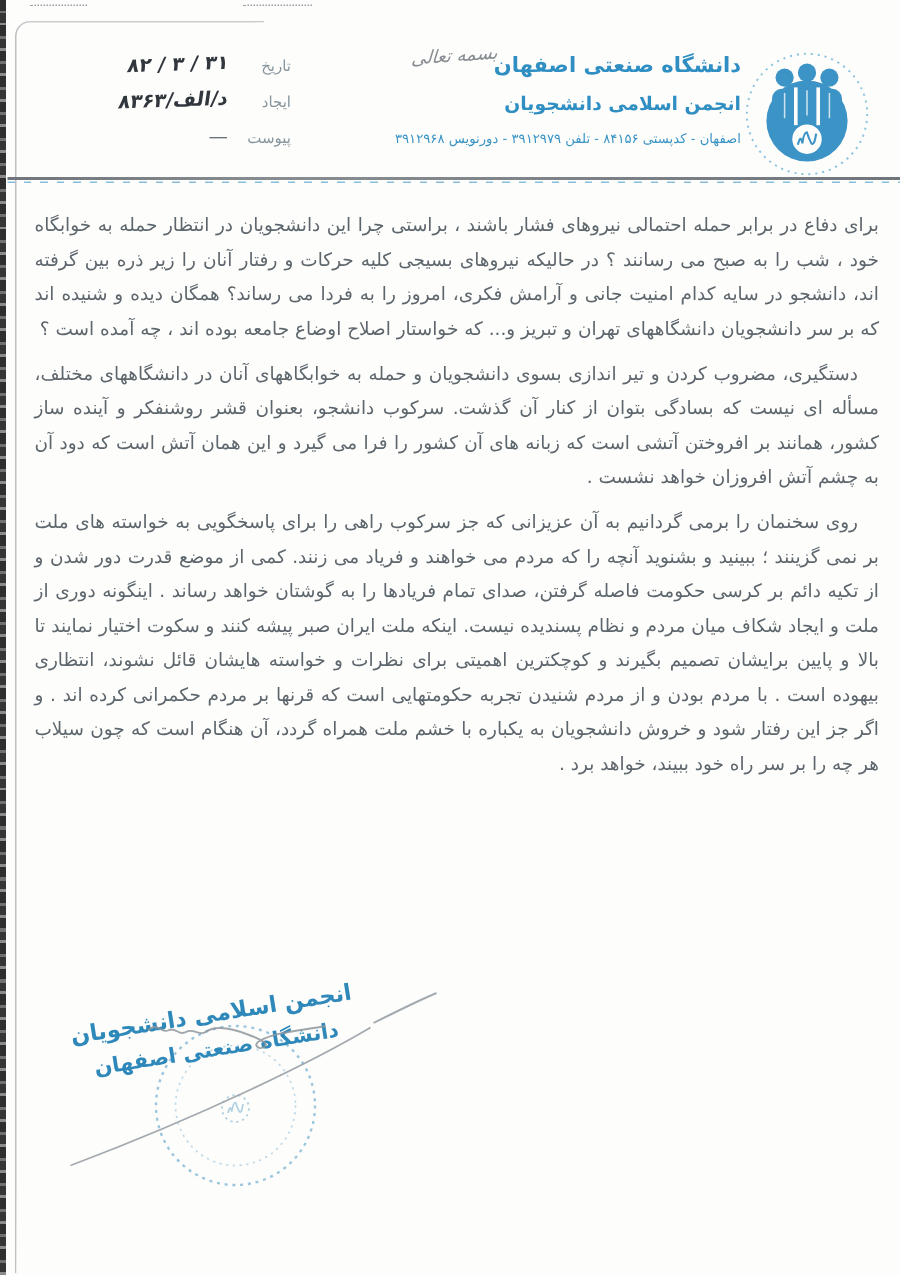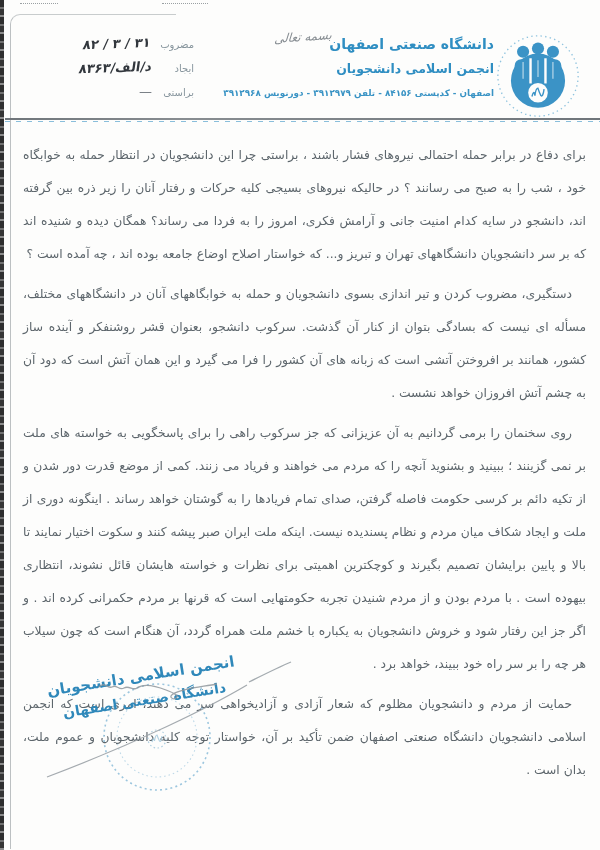--- a/index.html
+++ b/index.html
@@ -38,32 +38,32 @@
     color:#32373d;font-size:13px;font-weight:bold;
     transform:skewX(-10deg) rotate(-2deg);letter-spacing:1px;white-space:nowrap;
   }
   .meta-value.dash{font-weight:normal;color:#6a7177;transform:none;letter-spacing:0;}
   .org-block{
     position:absolute;right:106px;top:36px;direction:rtl;text-align:right;
     color:#2f8ec2;
   }
   .org-university{font-size:14px;font-weight:bold;letter-spacing:.5px;}
   .org-association{font-size:12.5px;font-weight:bold;margin-top:9px;letter-spacing:.5px;}
-  .org-address{font-size:8.8px;margin-top:12px;font-weight:bold;opacity:.95;}
+  .org-address{font-size:8.8px;margin-top:12px;font-weight:normal;opacity:.95;}
   .logo{position:absolute;right:20px;top:34px;width:84px;height:84px;}
   .rule{position:absolute;left:5px;right:0;top:118px;height:4px;}
   .rule .r1{height:2px;background:linear-gradient(90deg,#6f757a,#888d91 30%,#7a8085 70%,#6f757a);}
   .rule .r2{height:1.4px;margin-top:0.6px;
     background:repeating-linear-gradient(90deg,#57a3cd 0 5px,transparent 5px 11px);
     opacity:.7;}
   
   .letter-body{
     position:absolute;left:23px;right:14px;top:139px;
     direction:rtl;text-align:justify;
-    color:#5d666c;font-size:12.3px;line-height:33px;
+    color:#5d666c;font-size:12.3px;line-height:23px;
   }
   .letter-body p{margin:0 0 7px 0;text-indent:14px;}
   .letter-body p.first{text-indent:0;}
   
   .stamp{position:absolute;left:25px;top:655px;width:290px;height:160px;}
   .stamp svg{position:absolute;left:0;top:0;}
   .stamp-text{
     position:absolute;left:10px;top:12px;width:215px;
     transform:rotate(-9deg);direction:rtl;text-align:center;
     color:#2f88ba;font-weight:bold;z-index:2;
@@ -80,29 +80,29 @@
 
   <div class="scan-edge"></div>
   <div class="scan-frame"></div>
   <div class="top-dots a"></div>
   <div class="top-dots b"></div>
 
   <div class="bismillah">بسمه تعالی</div>
 
   <div class="meta">
     <div class="meta-row">
-      <span class="meta-label">مضروب</span>
+      <span class="meta-label">تاریخ</span>
       <span class="meta-value">۳۱ / ۳ / ۸۲</span>
     </div>
     <div class="meta-row">
       <span class="meta-label">ایجاد</span>
       <span class="meta-value">د/الف/۸۳۶۳</span>
     </div>
     <div class="meta-row">
-      <span class="meta-label">براستی</span>
+      <span class="meta-label">پیوست</span>
       <span class="meta-value dash">—</span>
     </div>
   </div>
 
   <div class="org-block">
     <div class="org-university">دانشگاه صنعتی اصفهان</div>
     <div class="org-association">انجمن اسلامی دانشجویان</div>
     <div class="org-address">اصفهان - کدپستی ۸۴۱۵۶ - تلفن ۳۹۱۲۹۷۹ - دورنویس ۳۹۱۲۹۶۸</div>
   </div>
 
@@ -124,21 +124,20 @@
 
   <div class="rule">
     <div class="r1"></div>
       <div class="r2"></div>
   </div>
 
   <div class="letter-body">
     <p class="first">برای دفاع در برابر حمله احتمالی نیروهای فشار باشند ، براستی چرا این دانشجویان در انتظار حمله به خوابگاه خود ، شب را به صبح می رسانند ؟ در حالیکه نیروهای بسیجی کلیه حرکات و رفتار آنان را زیر ذره بین گرفته اند، دانشجو در سایه کدام امنیت جانی و آرامش فکری، امروز را به فردا می رساند؟ همگان دیده و شنیده اند که بر سر دانشجویان دانشگاههای تهران و تبریز و... که خواستار اصلاح اوضاع جامعه بوده اند ، چه آمده است ؟</p>
     <p>دستگیری، مضروب کردن و تیر اندازی بسوی دانشجویان و حمله به خوابگاههای آنان در دانشگاههای مختلف، مسأله ای نیست که بسادگی بتوان از کنار آن گذشت. سرکوب دانشجو، بعنوان قشر روشنفکر و آینده ساز کشور، همانند بر افروختن آتشی است که زبانه های آن کشور را فرا می گیرد و این همان آتش است که دود آن به چشم آتش افروزان خواهد نشست .</p>
     <p>روی سخنمان را برمی گردانیم به آن عزیزانی که جز سرکوب راهی را برای پاسخگویی به خواسته های ملت بر نمی گزینند ؛ ببینید و بشنوید آنچه را که مردم می خواهند و فریاد می زنند. کمی از موضع قدرت دور شدن و از تکیه دائم بر کرسی حکومت فاصله گرفتن، صدای تمام فریادها را به گوشتان خواهد رساند . اینگونه دوری از ملت و ایجاد شکاف میان مردم و نظام پسندیده نیست. اینکه ملت ایران صبر پیشه کنند و سکوت اختیار نمایند تا بالا و پایین برایشان تصمیم بگیرند و کوچکترین اهمیتی برای نظرات و خواسته هایشان قائل نشوند، انتظاری بیهوده است . با مردم بودن و از مردم شنیدن تجربه حکومتهایی است که قرنها بر مردم حکمرانی کرده اند . و اگر جز این رفتار شود و خروش دانشجویان به یکباره با خشم ملت همراه گردد، آن هنگام است که چون سیلاب هر چه را بر سر راه خود ببیند، خواهد برد .</p>
-    <p>حمایت از مردم و دانشجویان مظلوم که شعار آزادی و آزادیخواهی سر می دهند، امری است که انجمن اسلامی دانشجویان دانشگاه صنعتی اصفهان ضمن تأکید بر آن، خواستار توجه کلیه دانشجویان و عموم ملت، بدان است .</p>
   </div>
 
   <div class="stamp">
     <svg class="seal-svg" width="290" height="160" viewBox="0 0 290 160">
       <circle cx="132" cy="82" r="53" fill="none" stroke="#9cc6de" stroke-width="1.6" stroke-dasharray="2 3.2"></circle>
       <circle cx="132" cy="82" r="40" fill="none" stroke="#aecfe2" stroke-width="1.1" stroke-dasharray="1.5 3" opacity=".8"></circle>
       <circle cx="132" cy="84" r="9" fill="none" stroke="#a5cade" stroke-width="1.2" stroke-dasharray="1.5 2.5" opacity=".9"></circle>
       <path d="M127 87 q1.5 -6 2.5 -1 q1 -6 2.5 -6 q1 3 2.5 6 q1.5 2 2.5 -5" fill="none" stroke="#a5cade" stroke-width="1.1" opacity=".9"></path>
     </svg>
     <div class="stamp-text">

